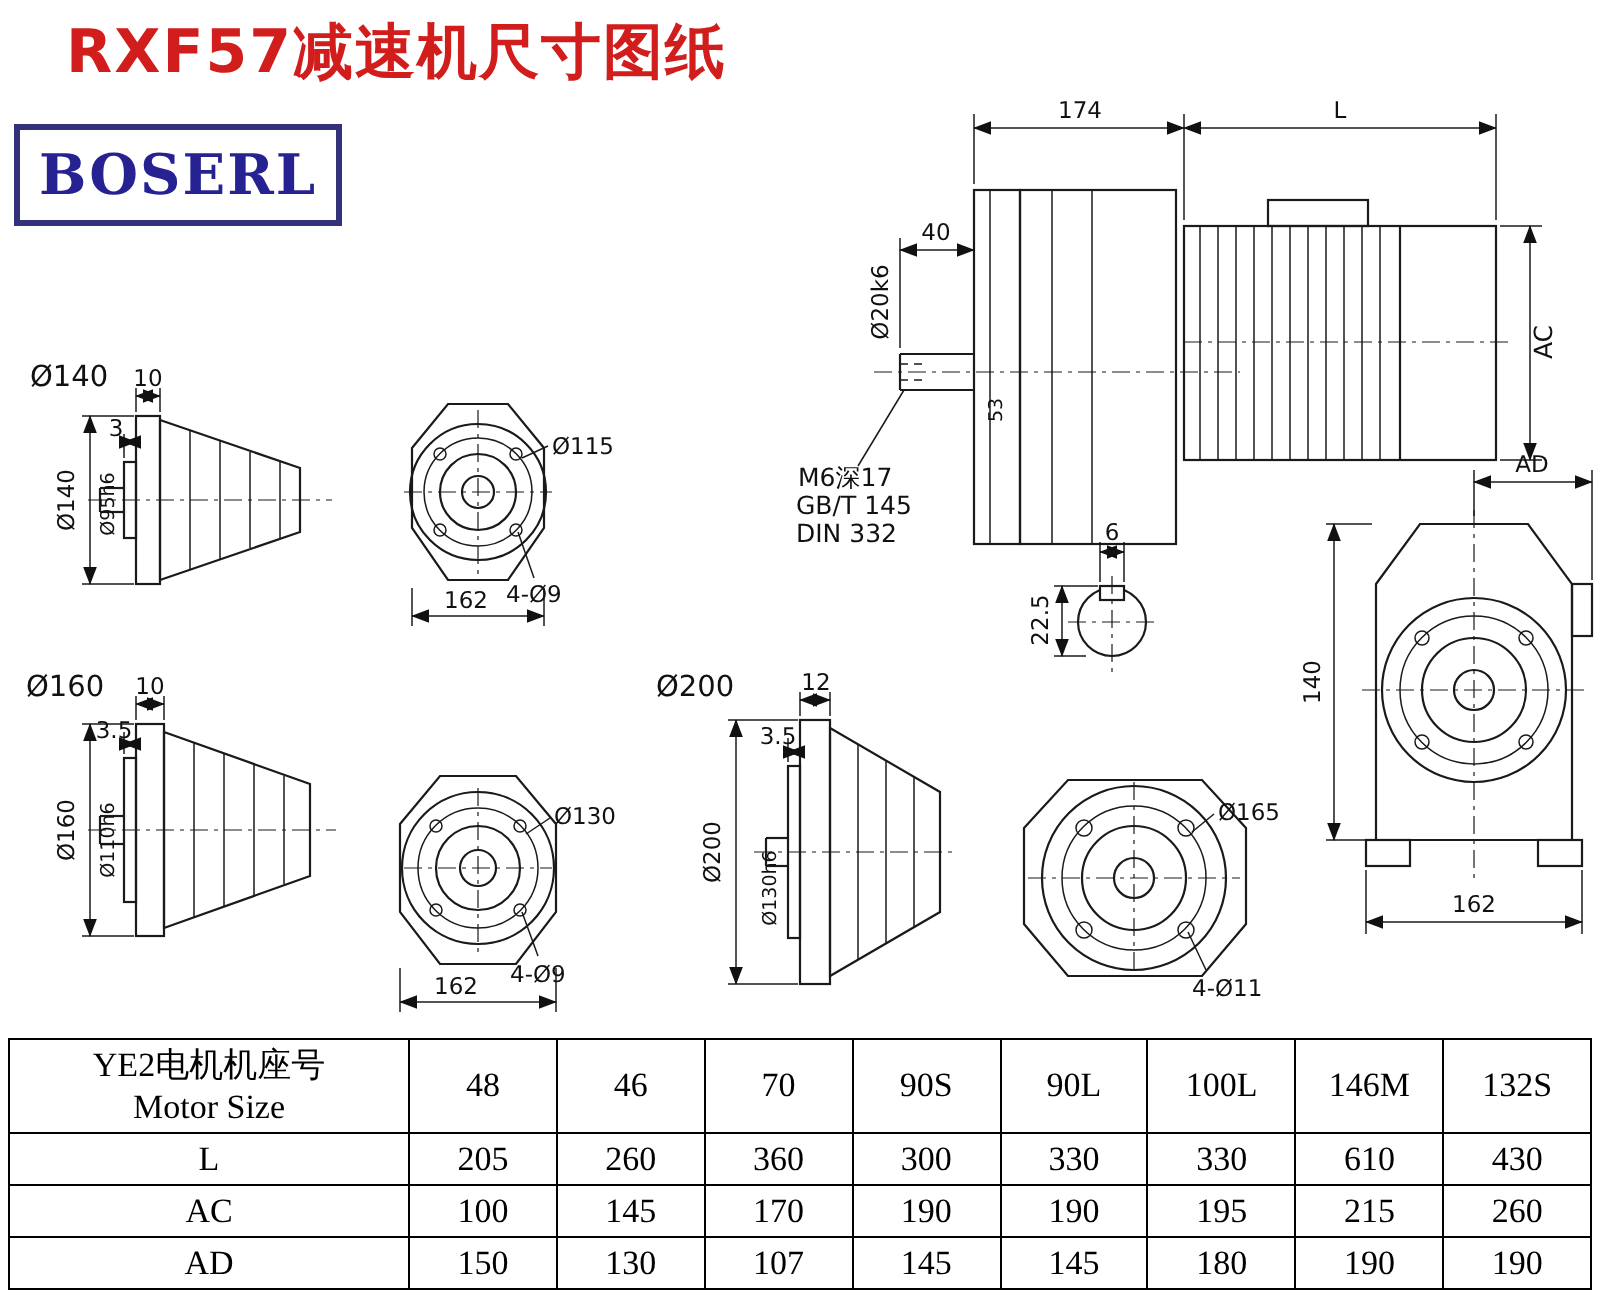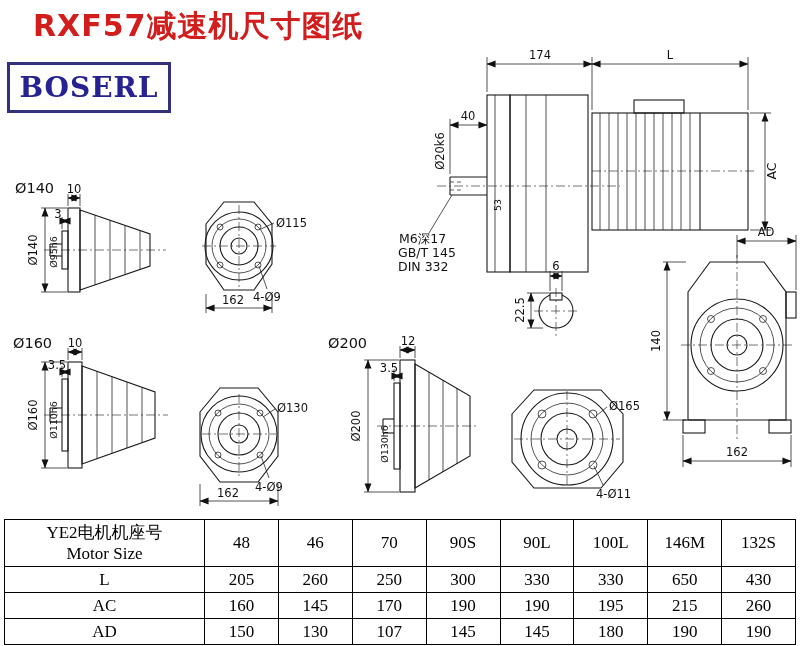--- a/index.html
+++ b/index.html
@@ -353,30 +353,30 @@
     <th>90S</th>
     <th>90L</th>
     <th>100L</th>
     <th>146M</th>
     <th>132S</th>
   </tr>
   <tr class="data">
     <td>L</td>
     <td>205</td>
     <td>260</td>
-    <td>250</td>
+    <td>360</td>
     <td>300</td>
     <td>330</td>
     <td>330</td>
-    <td>650</td>
+    <td>610</td>
     <td>430</td>
   </tr>
   <tr class="data">
     <td>AC</td>
-    <td>160</td>
+    <td>100</td>
     <td>145</td>
     <td>170</td>
     <td>190</td>
     <td>190</td>
     <td>195</td>
     <td>215</td>
     <td>260</td>
   </tr>
   <tr class="data">
     <td>AD</td>

